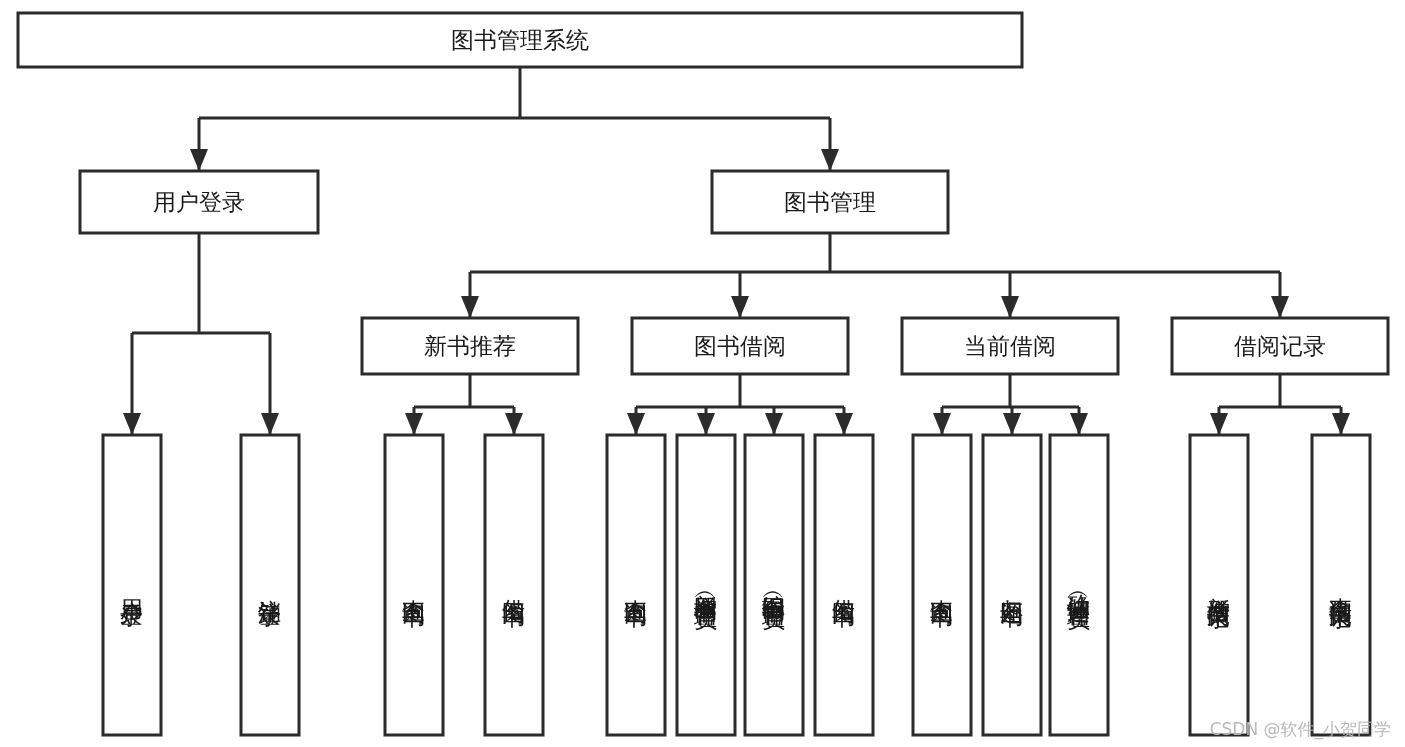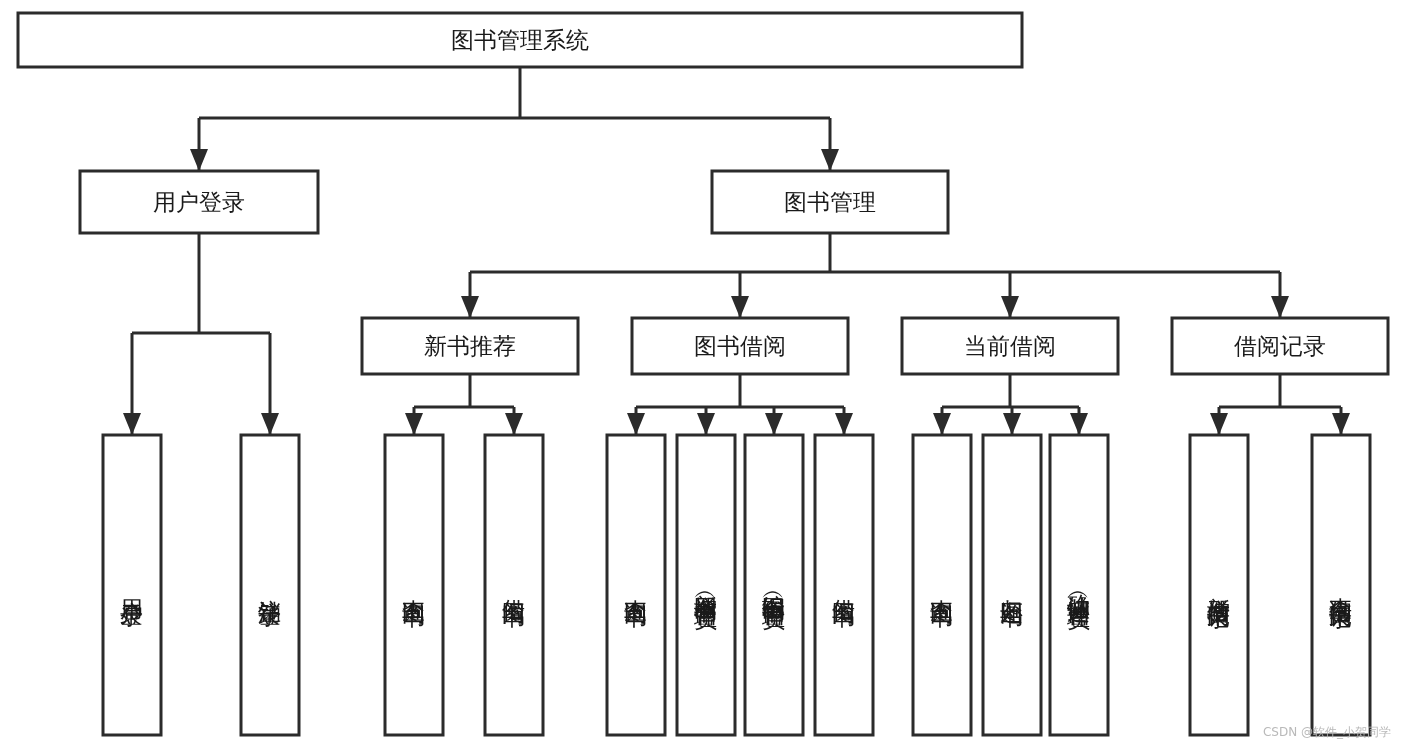--- a/index.html
+++ b/index.html
@@ -68,21 +68,21 @@
     line-height: 1.05;
     color: #1a1a1a;
     letter-spacing: 2px;
     white-space: nowrap;
   }
   .watermark {
     position: absolute;
     right: 14px;
     bottom: 6px;
     font-family: "DejaVu Sans", "Liberation Sans", sans-serif;
-    font-size: 12px;
+    font-size: 17px;
     color: #b9b9b9;
     white-space: nowrap;
     pointer-events: none;
   }
 </style>
 </head>
 <body>
 
 <div id="diagram-root">
   <svg class="diagram-canvas" id="diagram-svg" viewBox="0 0 1405 747" xmlns="http://www.w3.org/2000/svg">

